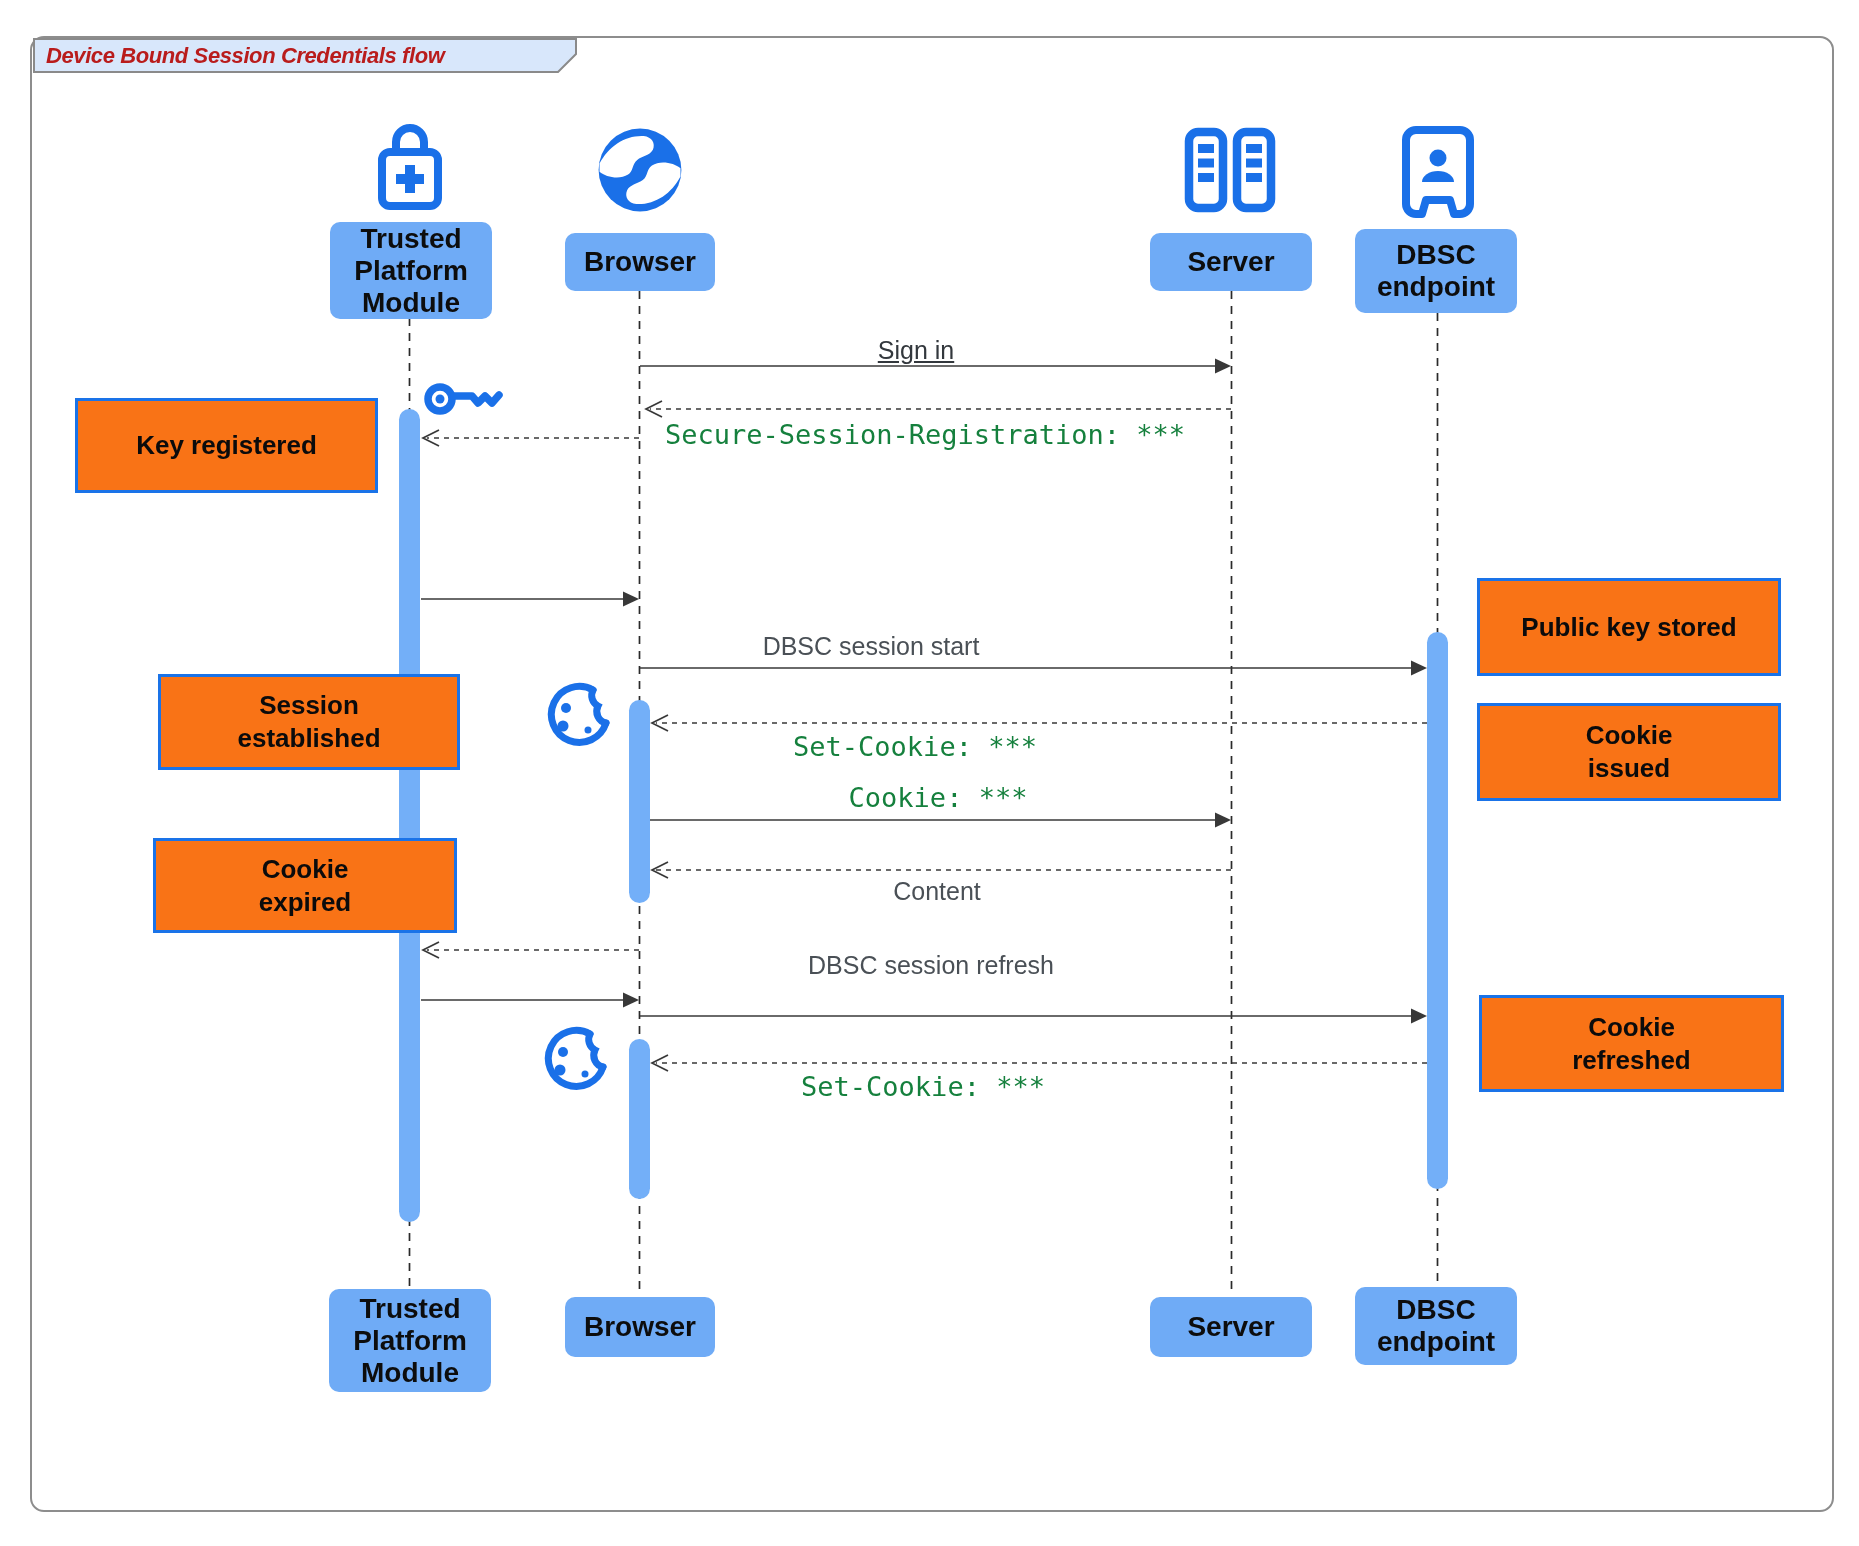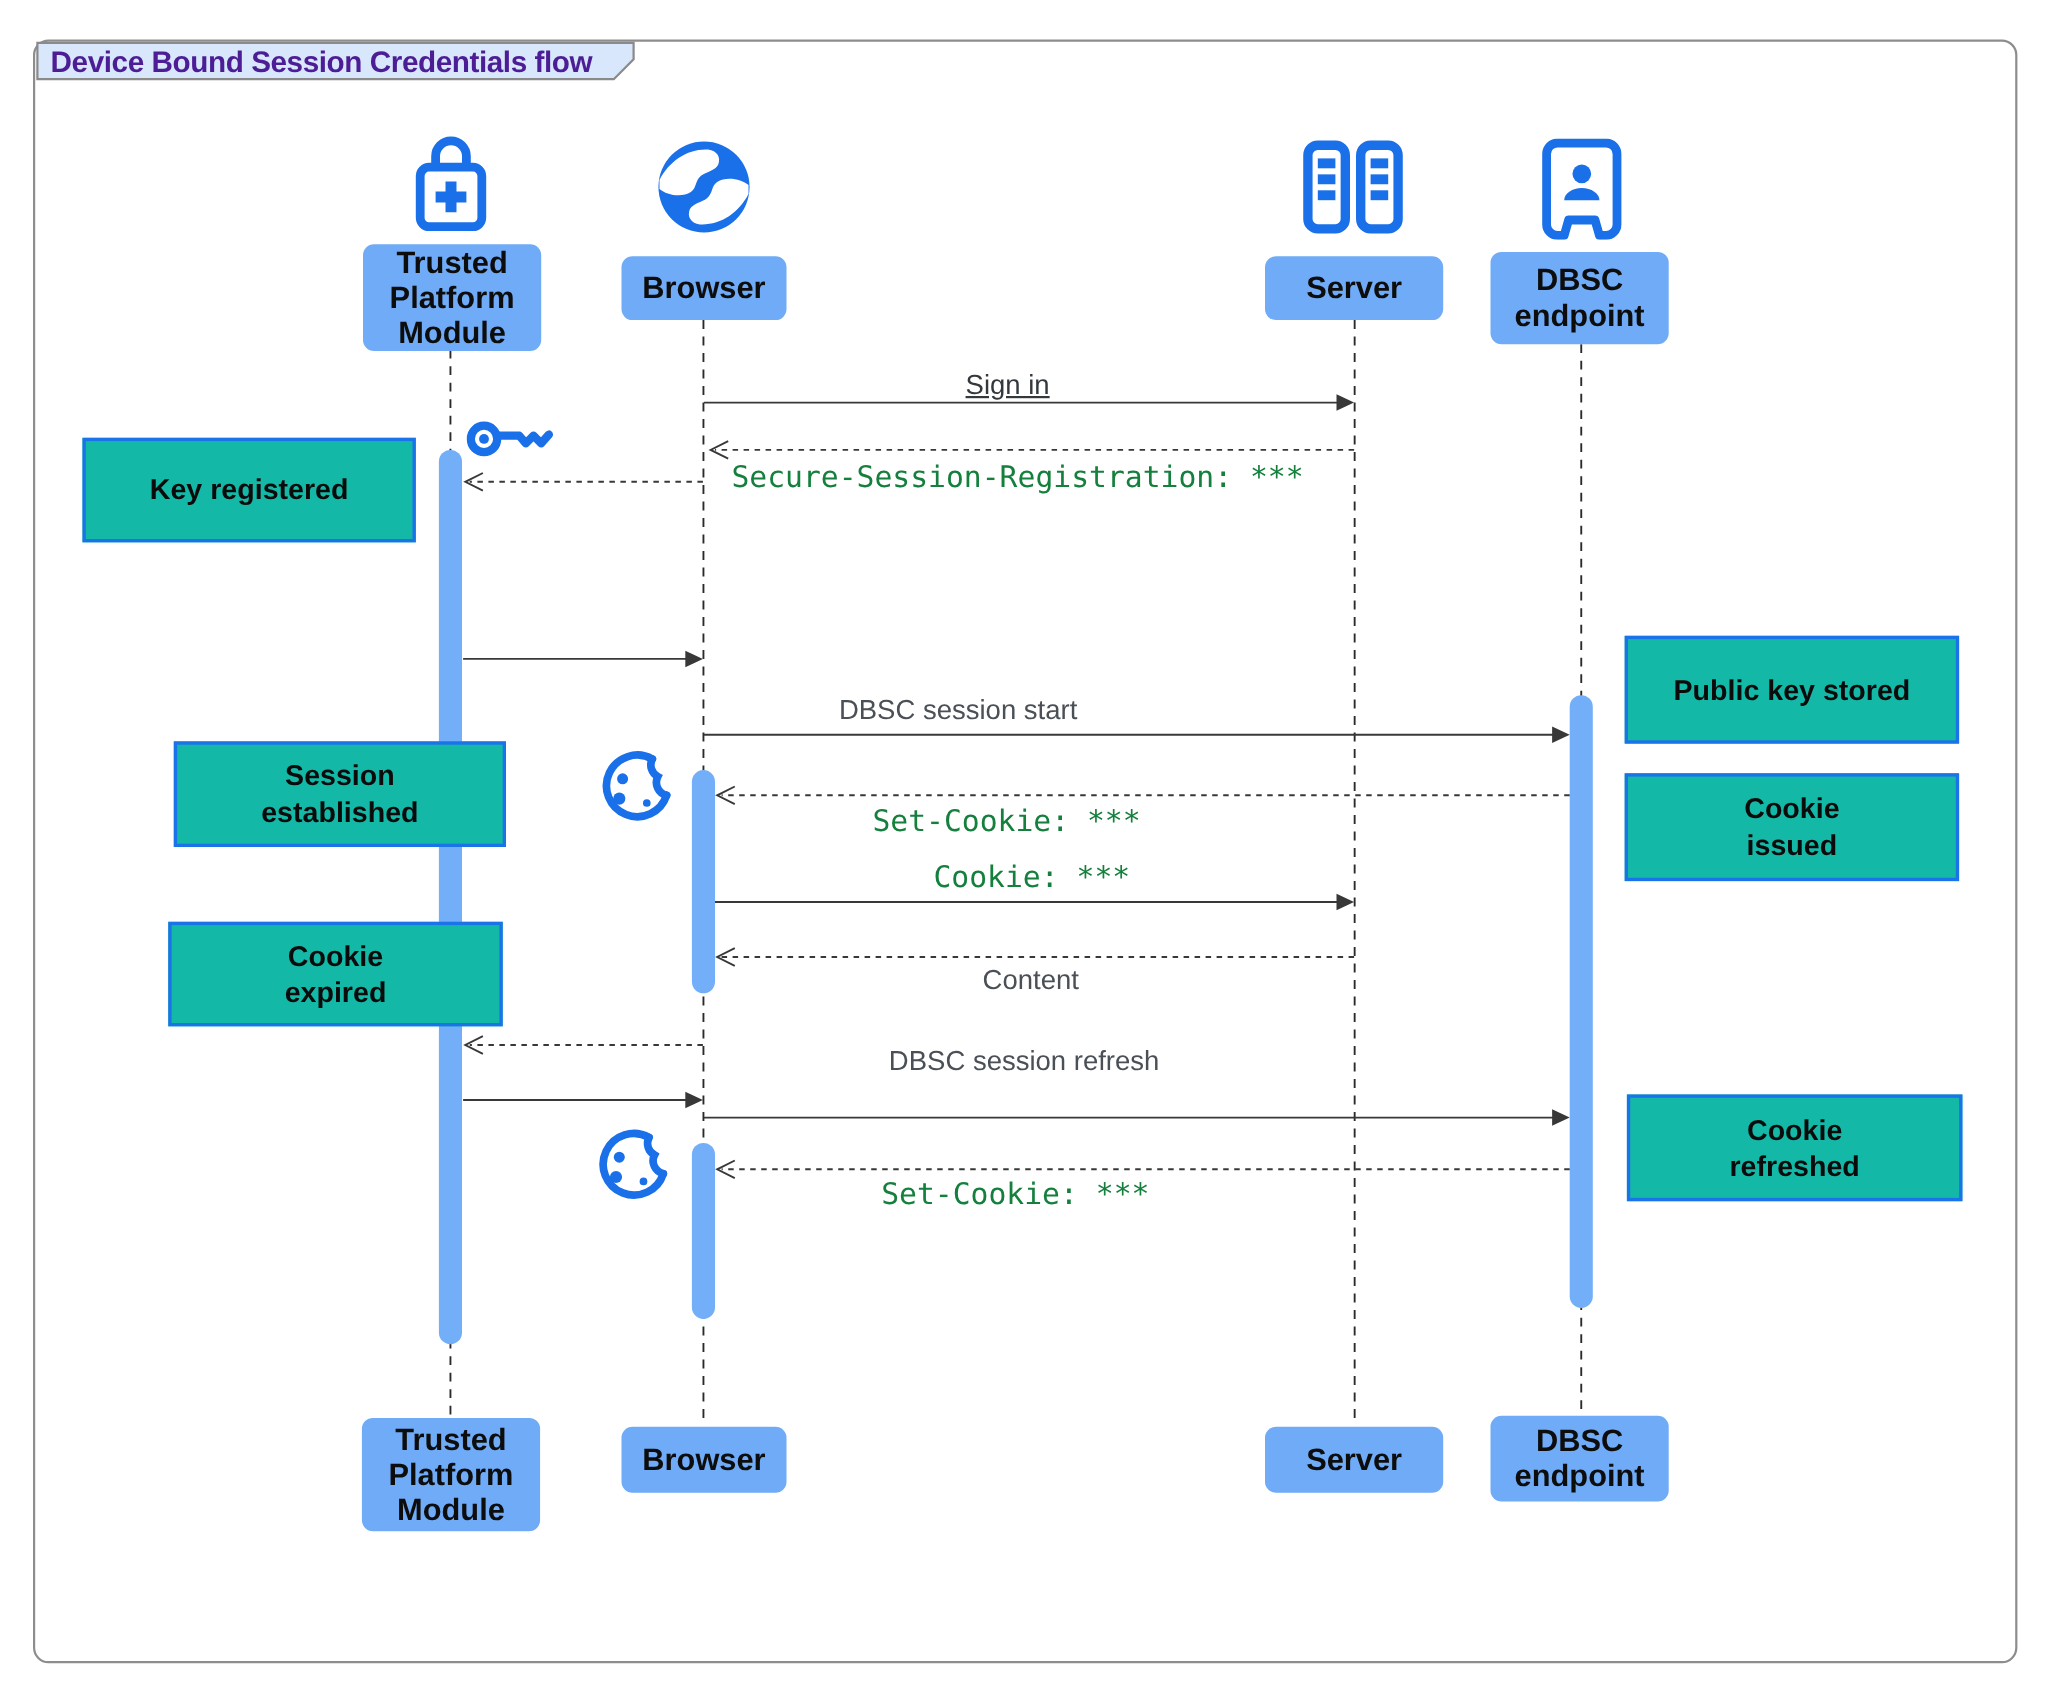--- a/index.html
+++ b/index.html
@@ -7,30 +7,30 @@
     position:relative;width:1859px;height:1546px;background:#fff;overflow:hidden;
     font-family:"Liberation Sans",sans-serif;
   }
   .frame{
     position:absolute;left:30px;top:36px;width:1800px;height:1472px;
     border:2.5px solid #8d8d8d;border-radius:14px;background:#fff;
   }
   svg.layer{position:absolute;left:0;top:0;width:1859px;height:1546px;}
   .title-text{
     position:absolute;left:46px;top:42px;height:28px;line-height:28px;
-    font-size:27px;font-weight:700;color:#4c1d95;letter-spacing:-0.4px;white-space:nowrap;
+    font-size:22px;font-weight:700;color:#b91c1c;letter-spacing:-0.4px;white-space:nowrap;font-style:italic;
   }
   .actor-box{
     position:absolute;background:#6fabf6;border-radius:10px;
     display:flex;align-items:center;justify-content:center;text-align:center;
     font-weight:700;font-size:28px;line-height:32px;color:#0d0d0d;white-space:pre-line;
   }
   .bar{position:absolute;width:21px;background:#73aff8;border-radius:10.5px;}
   .note{
-    position:absolute;background:#14b8a6;border:3px solid #1a73e8;
+    position:absolute;background:#f97316;border:3px solid #1a73e8;
     display:flex;align-items:center;justify-content:center;text-align:center;
     font-weight:700;font-size:26px;line-height:33px;color:#0b0b0c;white-space:pre-line;
     box-sizing:border-box;
   }
   .msg{position:absolute;transform:translateX(-50%);white-space:nowrap;}
   .msg-sans{font-size:25px;color:#4a5056;}
   .msg-dark{color:#33383d;}
   .msg-mono{font-family:"DejaVu Sans Mono","Liberation Mono",monospace;font-size:27px;color:#15803d;}
   .icon{position:absolute;}
 </style>

